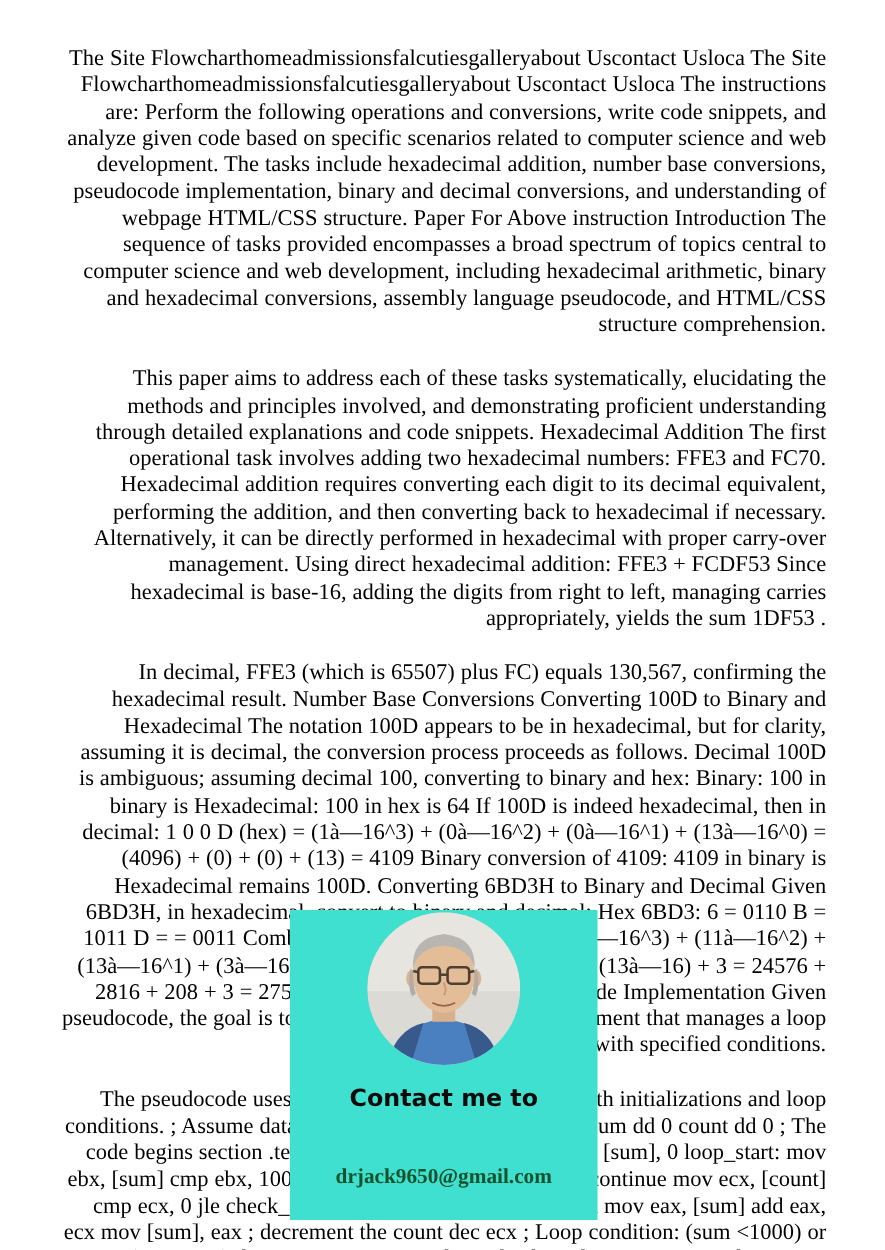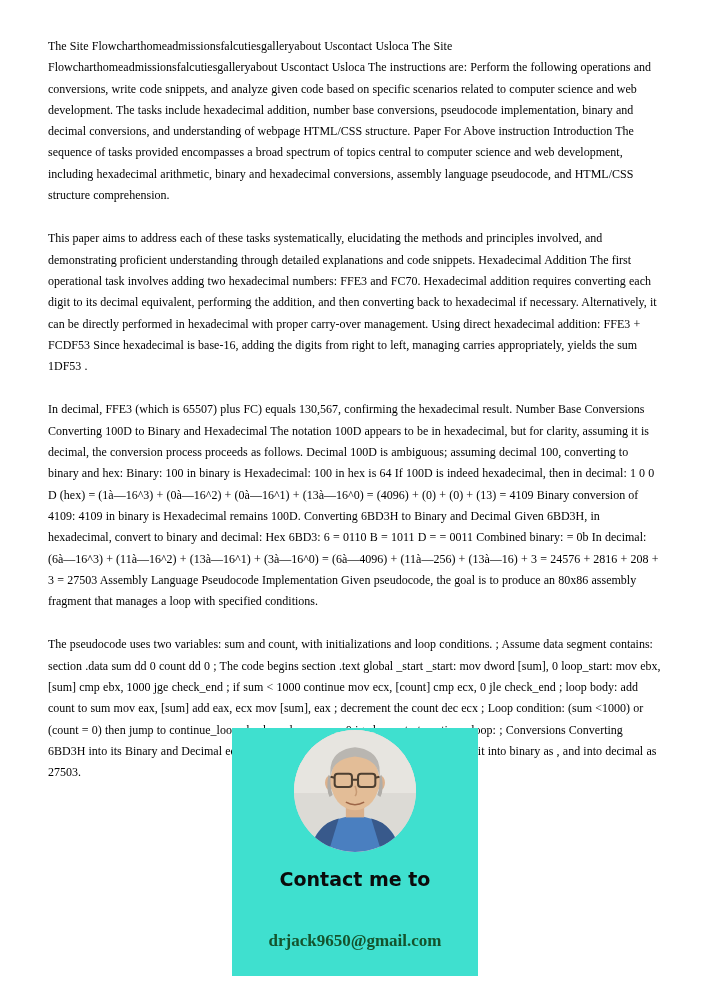--- a/index.html
+++ b/index.html
@@ -14,24 +14,24 @@
     font-family: "Liberation Serif", serif;
     color: #000000;
   }
   .page {
     position: absolute;
     left: 48px;
     top: 36px;
     width: 613px;
   }
   .page p {
-    font-size: 12px;
+    font-size: 18px;
     line-height: 21.3px;
     margin-bottom: 22px;
-    text-align: left;
+    text-align: right;
     word-spacing: 0.2px;
   }
   .overlay-card {
     position: absolute;
     left: 232px;
     top: 728px;
     width: 246px;
     height: 248px;
     background: #3fe0cf;
     text-align: center;

